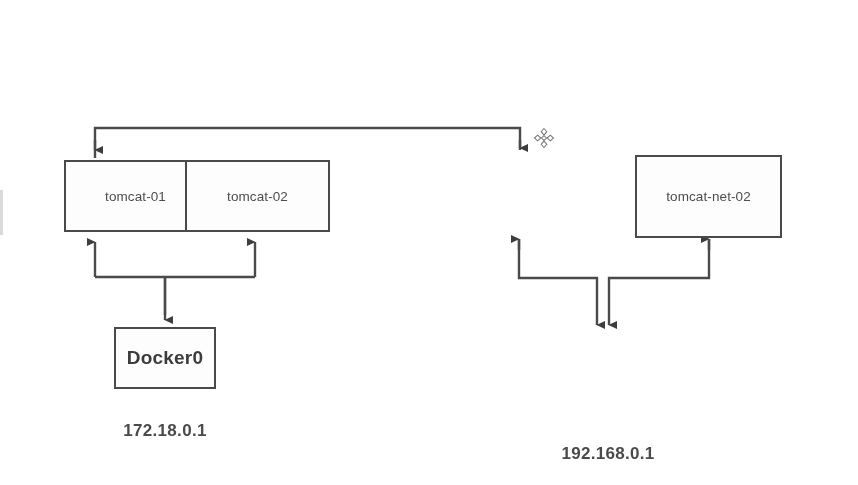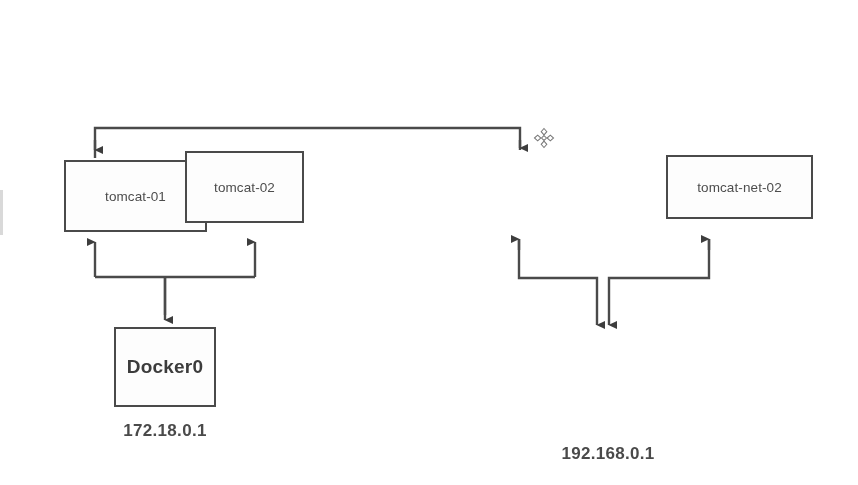--- a/index.html
+++ b/index.html
@@ -100,30 +100,30 @@
 
       <path d="M709,239 L709,278 L609,278 L609,325" marker-end="url(#arrowDown)"></path>
       <path d="M709,250 L709,239" marker-end="url(#arrowUp)"></path>
     </g>
   </svg>
 
   <div class="node container" style="left:24px; top:160px; width:143px; height:72px;margin-left:40px;">
     <span>tomcat-01</span>
   </div>
 
-  <div class="node container" style="left:185px; top:151px; width:119px; height:72px;">
+  <div class="node container" style="left:185px; top:160px; width:145px; height:72px;">
     <span>tomcat-02</span>
   </div>
 
 
-  <div class="node container" style="left:666px; top:155px; width:147px; height:64px;">
+  <div class="node container" style="left:635px; top:155px; width:147px; height:83px;">
     <span>tomcat-net-02</span>
   </div>
 
-  <div class="node network" style="left:114px; top:327px; width:102px; height:80px;">
+  <div class="node network" style="left:114px; top:327px; width:102px; height:62px;">
     <span>Docker0</span>
   </div>
 
 
   <div class="ip-label" style="left:95px; top:421px; width:140px;">
     <span>172.18.0.1</span>
   </div>
 
   <div class="ip-label" style="left:538px; top:423px; width:140px;margin-top:21px;">
     <span>192.168.0.1</span>

